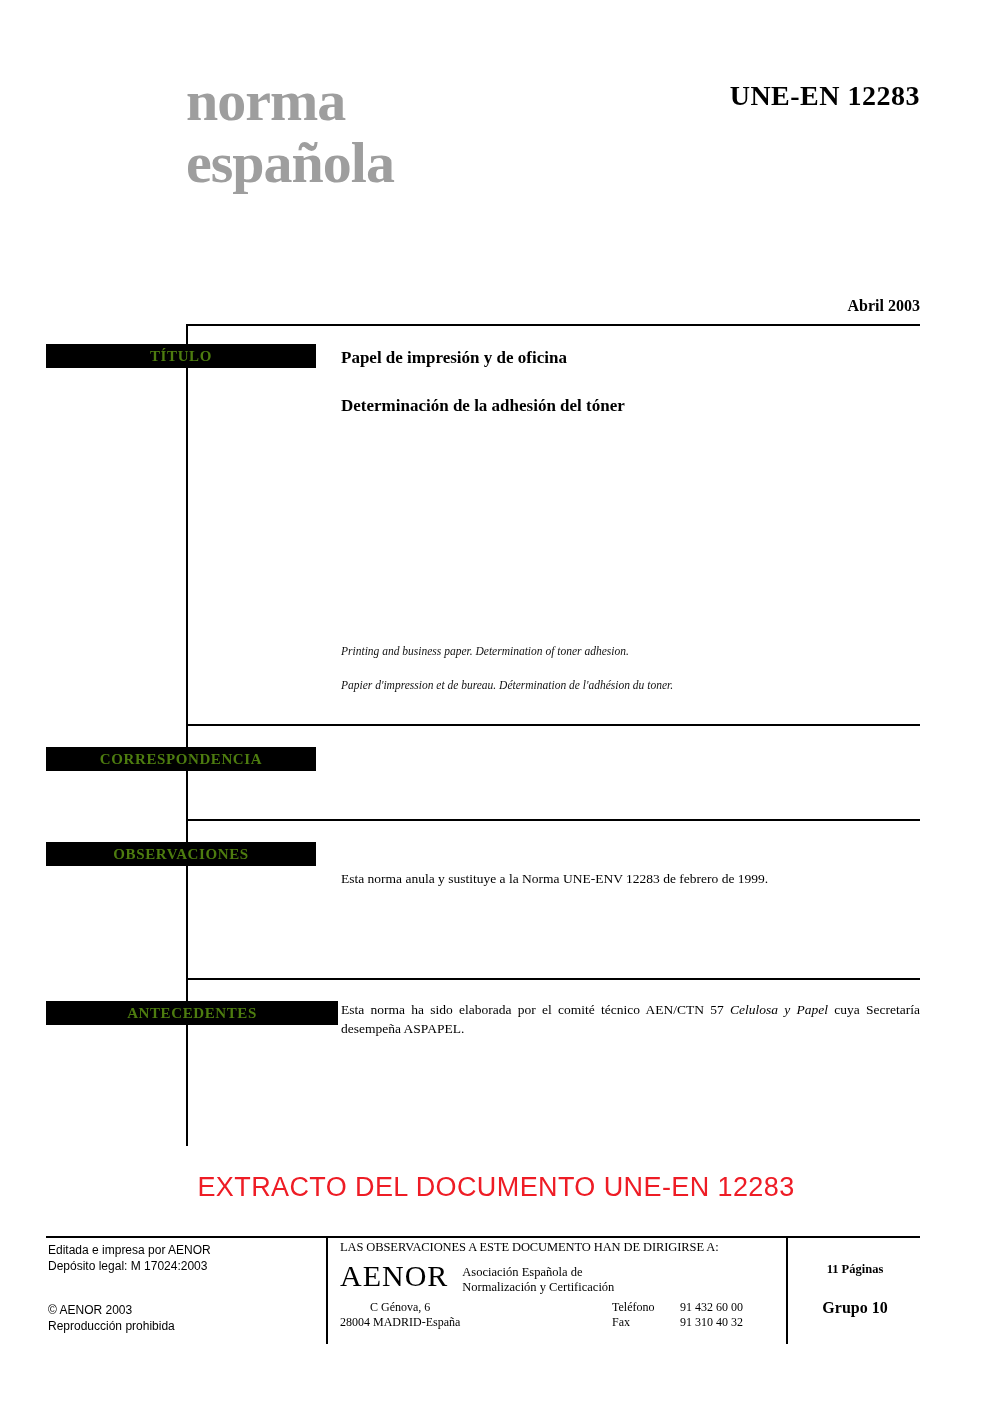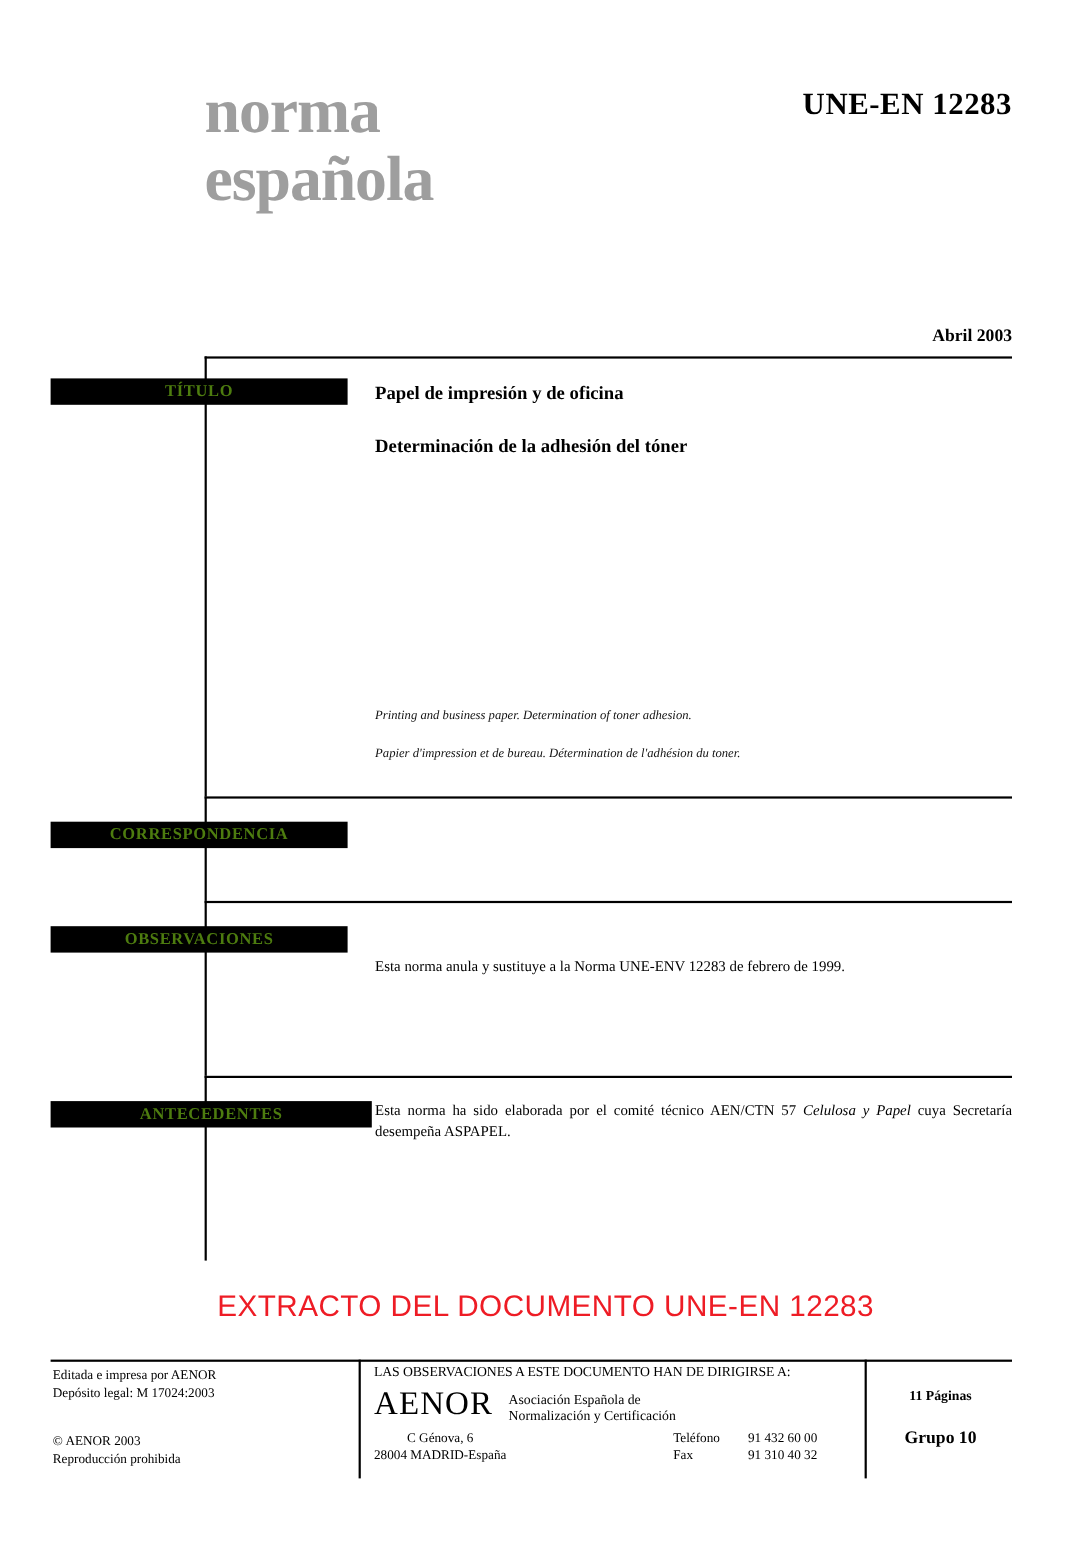--- a/index.html
+++ b/index.html
@@ -145,21 +145,21 @@
     top: 1236px;
     width: 1.5px;
     height: 108px;
     background: #000;
   }
   .footer-left {
     position: absolute;
     left: 48px;
     top: 1242px;
     width: 260px;
-    font-family: Liberation Serif, serif;
+    font-family: Liberation Sans, sans-serif;
     font-size: 12px;
     line-height: 16px;
   }
   .footer-left .blk2 {
     margin-top: 28px;
   }
   .footer-mid {
     position: absolute;
     left: 340px;
     top: 1240px;

